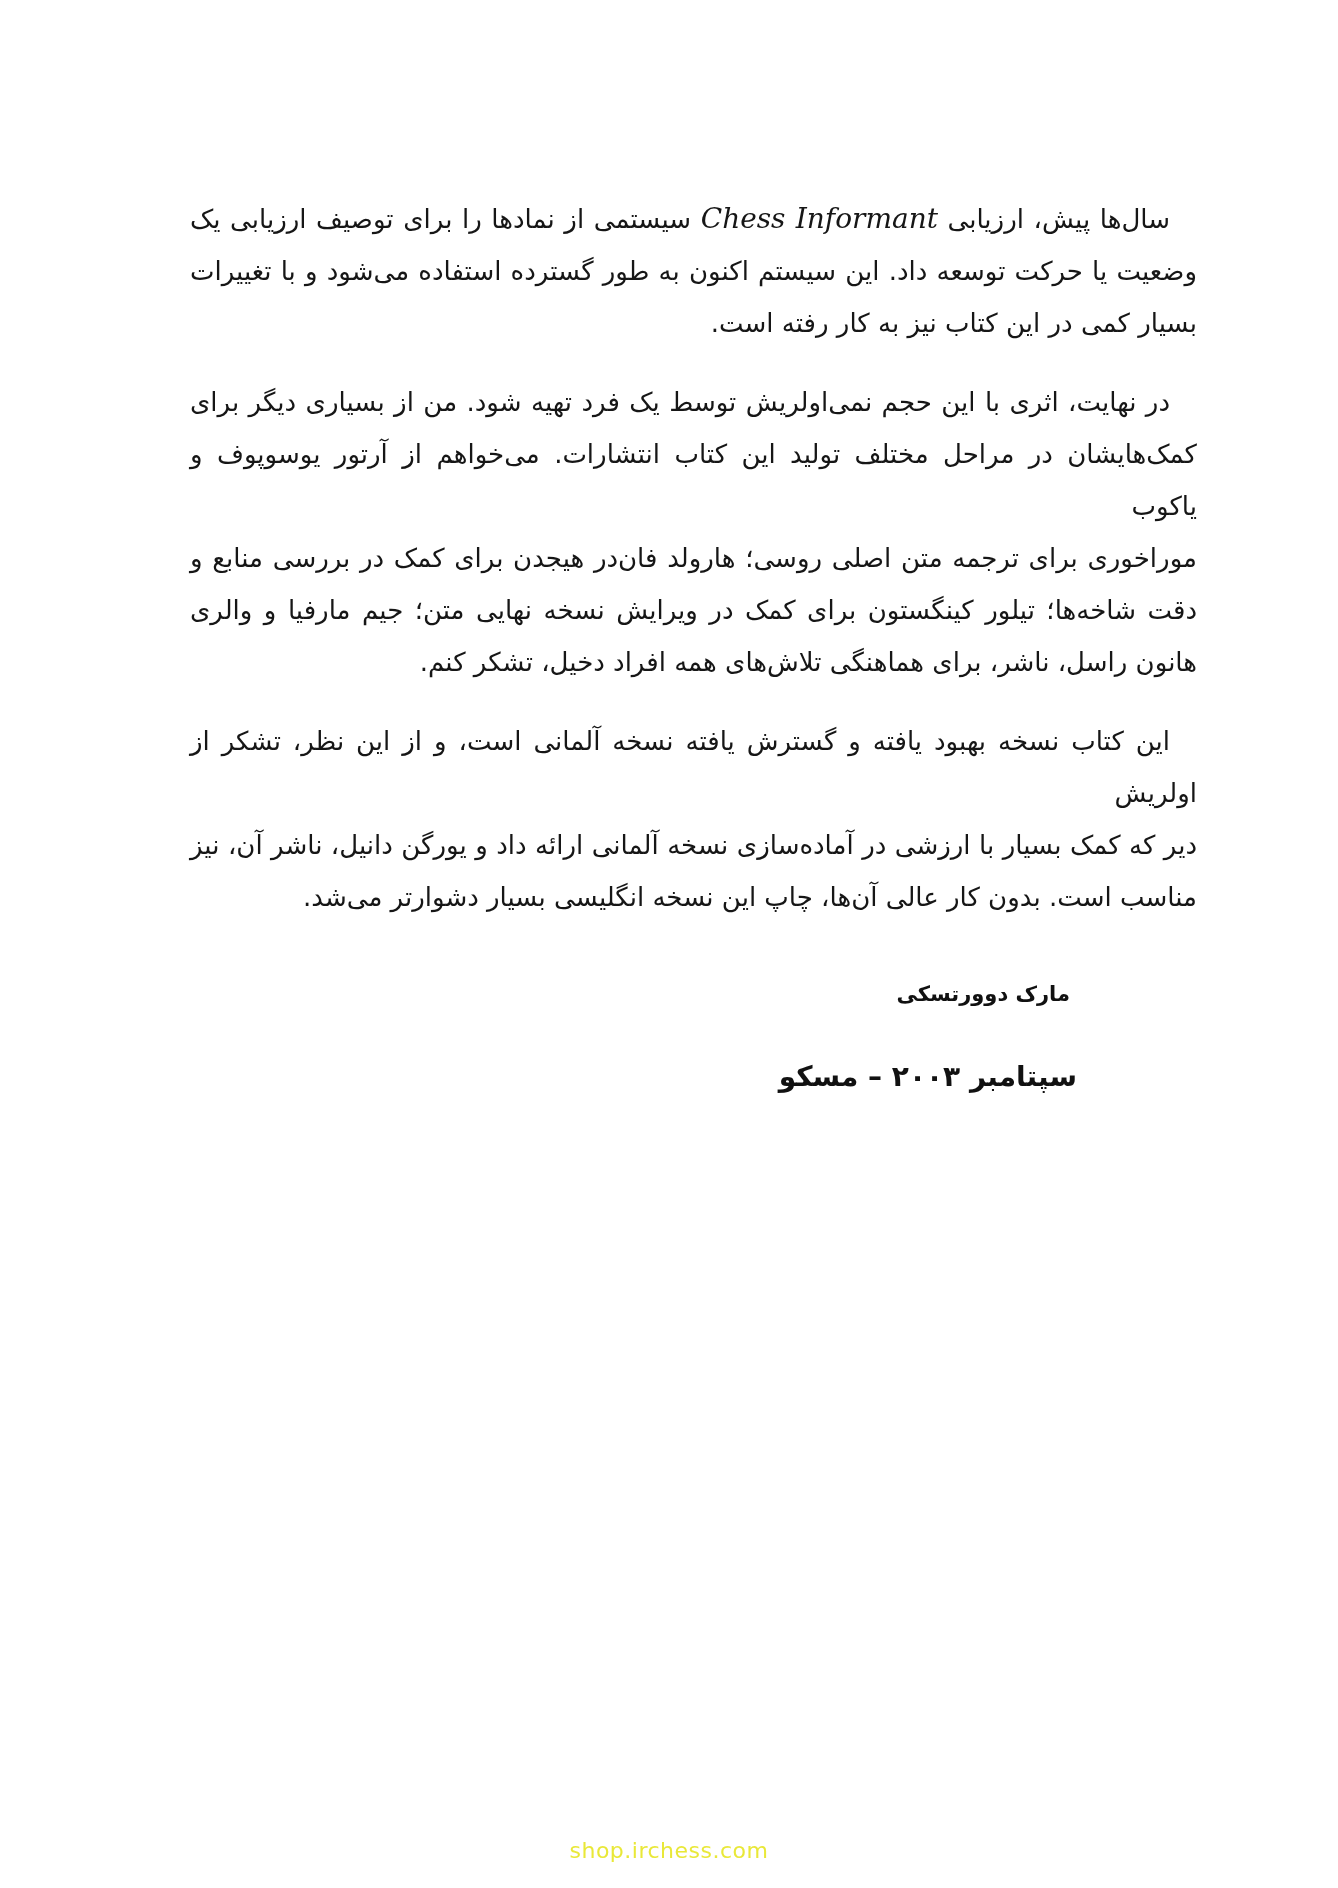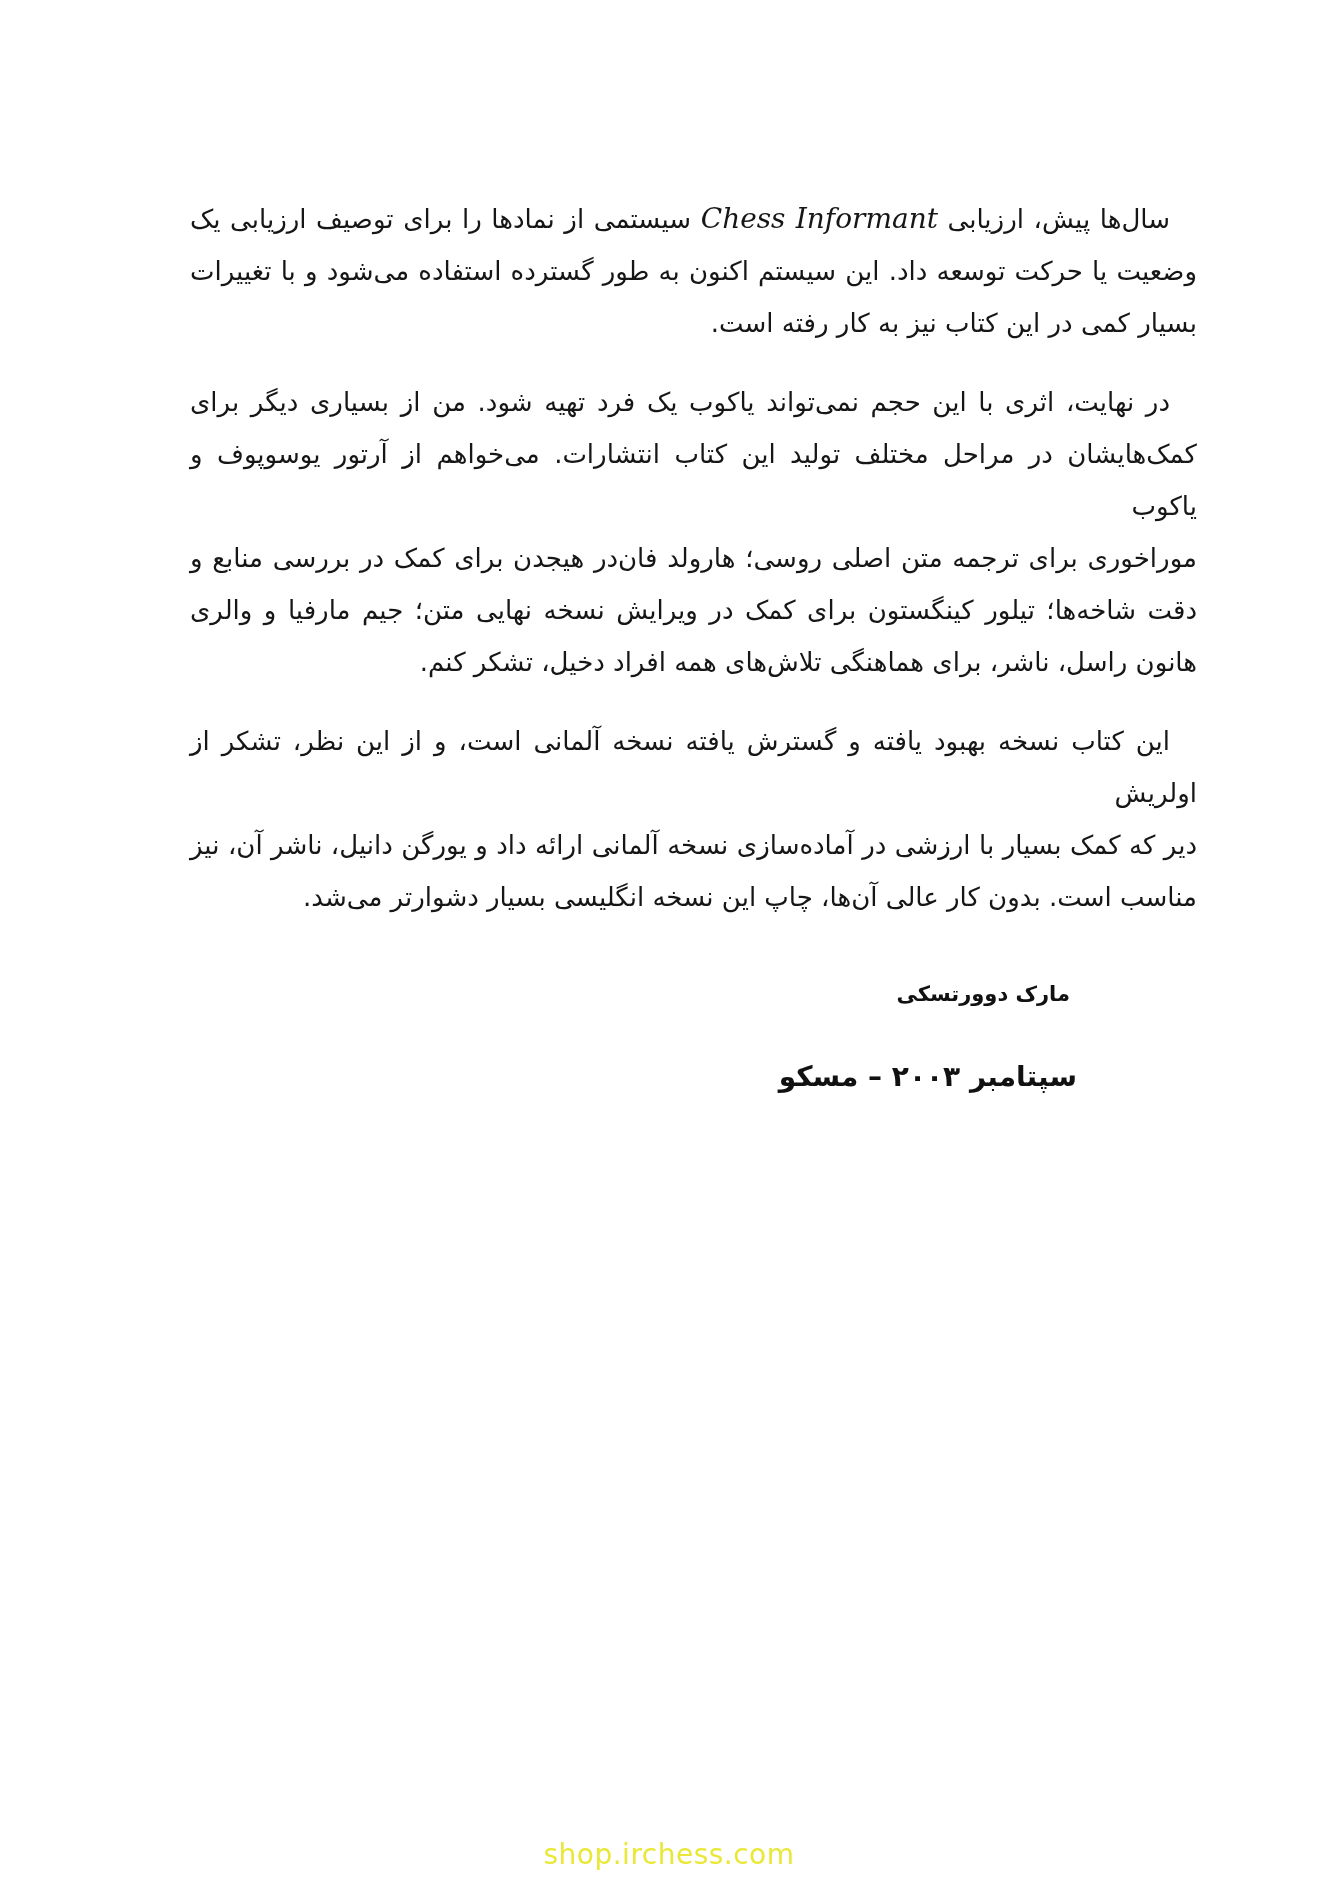--- a/index.html
+++ b/index.html
@@ -66,42 +66,42 @@
   }
   .footer {
     position: absolute;
     top: 1838px;
     left: 0;
     width: 100%;
     text-align: center;
   }
   .footer a {
     font-family: "DejaVu Sans", sans-serif;
-    font-size: 28px;
+    font-size: 22px;
     color: #e9e838;
     text-decoration: none;
     letter-spacing: 0.5px;
     cursor: pointer;
   }
 </style>
 </head>
 <body>
 
 <div class="page">
 
   <div class="text-block">
 
     <div class="para">
       <div class="line first-line"><span>سال‌ها پیش، ارزیابی </span><span class="latin-title">Chess Informant</span><span> سیستمی از نمادها را برای توصیف ارزیابی یک</span></div>
       <div class="line">وضعیت یا حرکت توسعه داد. این سیستم اکنون به طور گسترده استفاده می‌شود و با تغییرات</div>
       <div class="line last-line">بسیار کمی در این کتاب نیز به کار رفته است.</div>
     </div>
 
     <div class="para">
-      <div class="line first-line">در نهایت، اثری با این حجم نمی‌تواند یاکوب یک فرد تهیه شود. من از بسیاری دیگر برای</div>
+      <div class="line first-line">در نهایت، اثری با این حجم نمی‌اولریش توسط یک فرد تهیه شود. من از بسیاری دیگر برای</div>
       <div class="line">کمک‌هایشان در مراحل مختلف تولید این کتاب انتشارات. می‌خواهم از آرتور یوسوپوف و یاکوب</div>
       <div class="line">موراخوری برای ترجمه متن اصلی روسی؛ هارولد فان‌در هیجدن برای کمک در بررسی منابع و</div>
       <div class="line">دقت شاخه‌ها؛ تیلور کینگستون برای کمک در ویرایش نسخه نهایی متن؛ جیم مارفیا و والری</div>
       <div class="line last-line">هانون راسل، ناشر، برای هماهنگی تلاش‌های همه افراد دخیل، تشکر کنم.</div>
     </div>
 
     <div class="para">
       <div class="line first-line">این کتاب نسخه بهبود یافته و گسترش یافته نسخه آلمانی است، و از این نظر، تشکر از اولریش</div>
       <div class="line">دیر که کمک بسیار با ارزشی در آماده‌سازی نسخه آلمانی ارائه داد و یورگن دانیل، ناشر آن، نیز</div>
       <div class="line last-line">مناسب است. بدون کار عالی آن‌ها، چاپ این نسخه انگلیسی بسیار دشوارتر می‌شد.</div>

